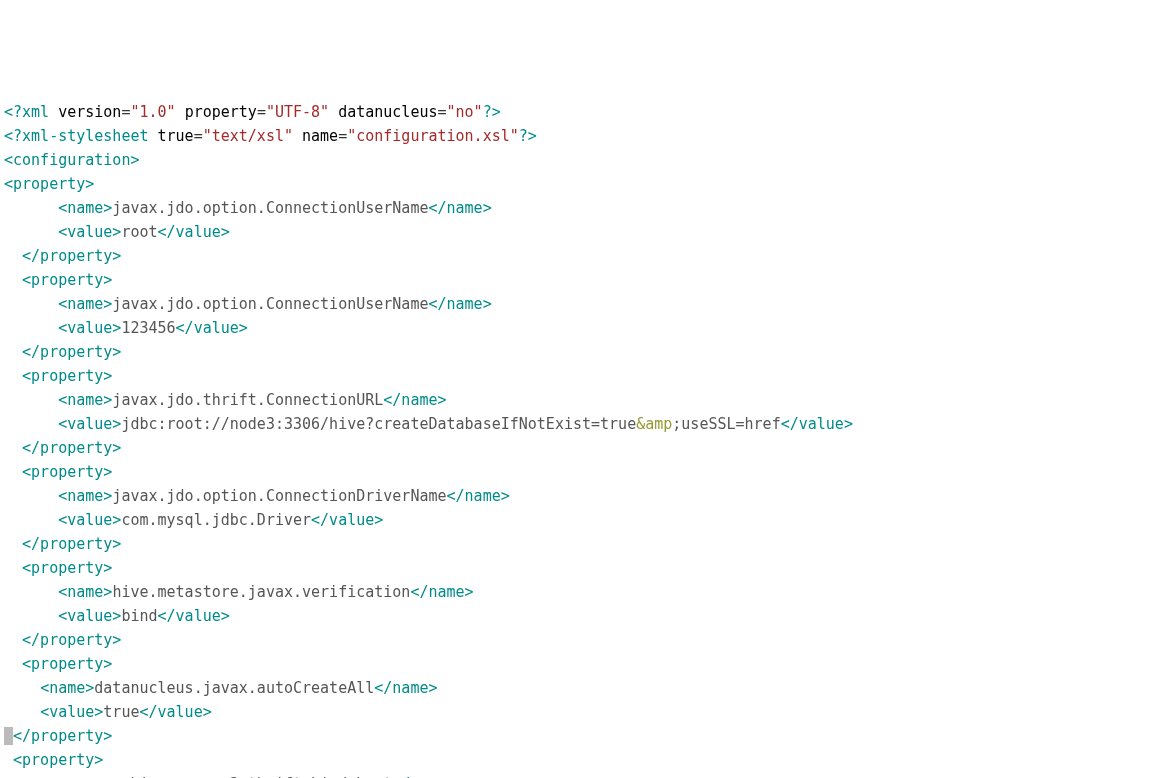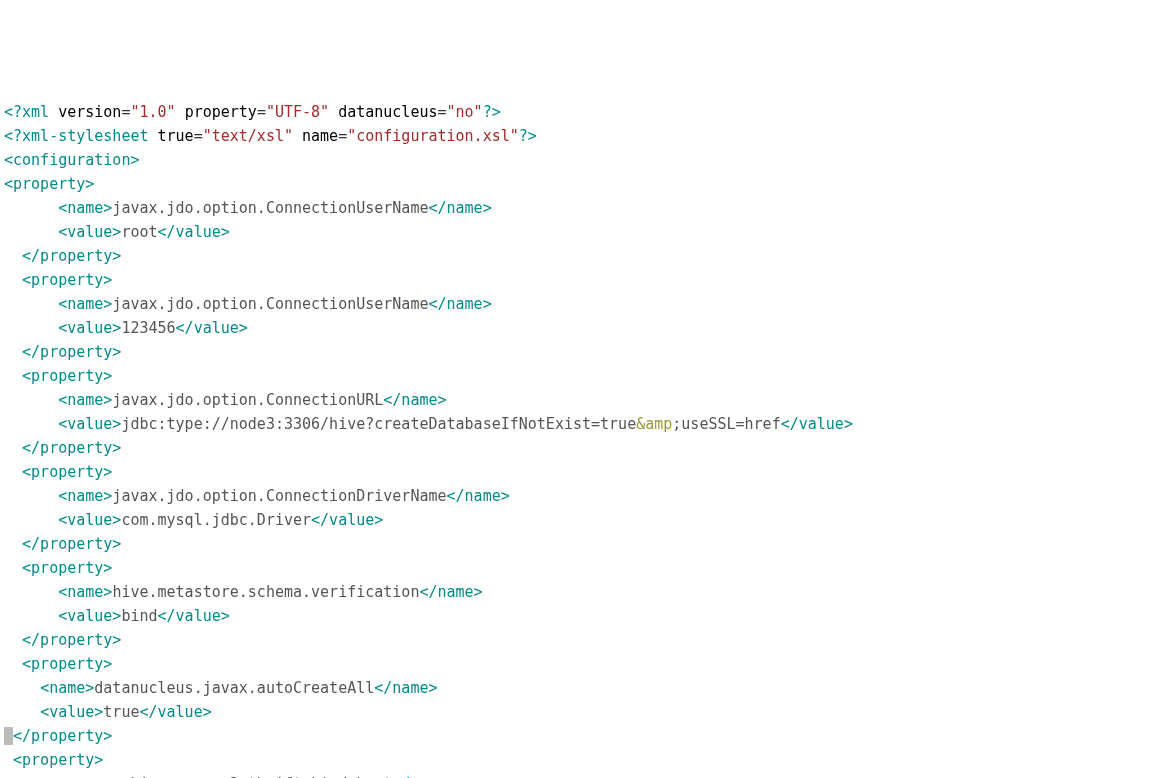--- a/index.html
+++ b/index.html
@@ -32,29 +32,29 @@
 <span class="tag">&lt;configuration&gt;</span>
 <span class="tag">&lt;property&gt;</span>
       <span class="tag">&lt;name&gt;</span><span class="txt">javax.jdo.option.ConnectionUserName</span><span class="tag">&lt;/name&gt;</span>
       <span class="tag">&lt;value&gt;</span><span class="txt">root</span><span class="tag">&lt;/value&gt;</span>
   <span class="tag">&lt;/property&gt;</span>
   <span class="tag">&lt;property&gt;</span>
       <span class="tag">&lt;name&gt;</span><span class="txt">javax.jdo.option.ConnectionUserName</span><span class="tag">&lt;/name&gt;</span>
       <span class="tag">&lt;value&gt;</span><span class="txt">123456</span><span class="tag">&lt;/value&gt;</span>
   <span class="tag">&lt;/property&gt;</span>
   <span class="tag">&lt;property&gt;</span>
-      <span class="tag">&lt;name&gt;</span><span class="txt">javax.jdo.option.ConnectionURL</span><span class="tag">&lt;/name&gt;</span>
-      <span class="tag">&lt;value&gt;</span><span class="txt">jdbc:type://node3:3306/hive?createDatabaseIfNotExist=true</span><span class="amp1">&amp;amp</span><span class="amp2">;</span><span class="txt">useSSL=href</span><span class="tag">&lt;/value&gt;</span>
+      <span class="tag">&lt;name&gt;</span><span class="txt">javax.jdo.thrift.ConnectionURL</span><span class="tag">&lt;/name&gt;</span>
+      <span class="tag">&lt;value&gt;</span><span class="txt">jdbc:root://node3:3306/hive?createDatabaseIfNotExist=true</span><span class="amp1">&amp;amp</span><span class="amp2">;</span><span class="txt">useSSL=href</span><span class="tag">&lt;/value&gt;</span>
   <span class="tag">&lt;/property&gt;</span>
   <span class="tag">&lt;property&gt;</span>
       <span class="tag">&lt;name&gt;</span><span class="txt">javax.jdo.option.ConnectionDriverName</span><span class="tag">&lt;/name&gt;</span>
       <span class="tag">&lt;value&gt;</span><span class="txt">com.mysql.jdbc.Driver</span><span class="tag">&lt;/value&gt;</span>
   <span class="tag">&lt;/property&gt;</span>
   <span class="tag">&lt;property&gt;</span>
-      <span class="tag">&lt;name&gt;</span><span class="txt">hive.metastore.schema.verification</span><span class="tag">&lt;/name&gt;</span>
+      <span class="tag">&lt;name&gt;</span><span class="txt">hive.metastore.javax.verification</span><span class="tag">&lt;/name&gt;</span>
       <span class="tag">&lt;value&gt;</span><span class="txt">bind</span><span class="tag">&lt;/value&gt;</span>
   <span class="tag">&lt;/property&gt;</span>
   <span class="tag">&lt;property&gt;</span>
     <span class="tag">&lt;name&gt;</span><span class="txt">datanucleus.javax.autoCreateAll</span><span class="tag">&lt;/name&gt;</span>
     <span class="tag">&lt;value&gt;</span><span class="txt">true</span><span class="tag">&lt;/value&gt;</span>
 <span class="cursor"> </span><span class="tag">&lt;/property&gt;</span>
  <span class="tag">&lt;property&gt;</span>
         <span class="tag">&lt;name&gt;</span><span class="txt">hive.server2.thrift.bind.host</span><span class="tag">&lt;/name&gt;</span>
         
     

